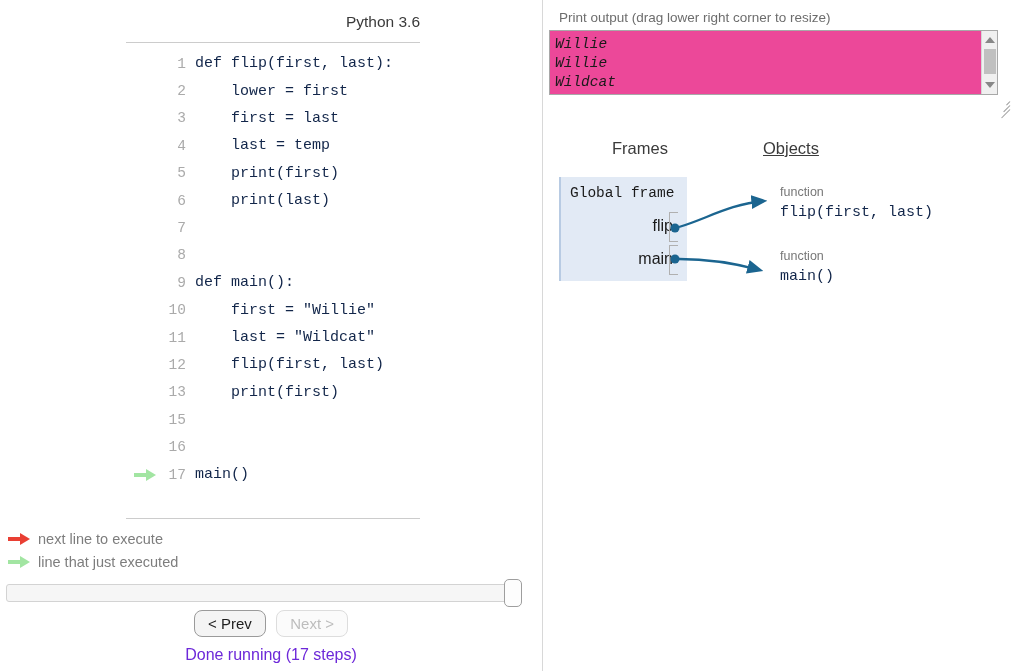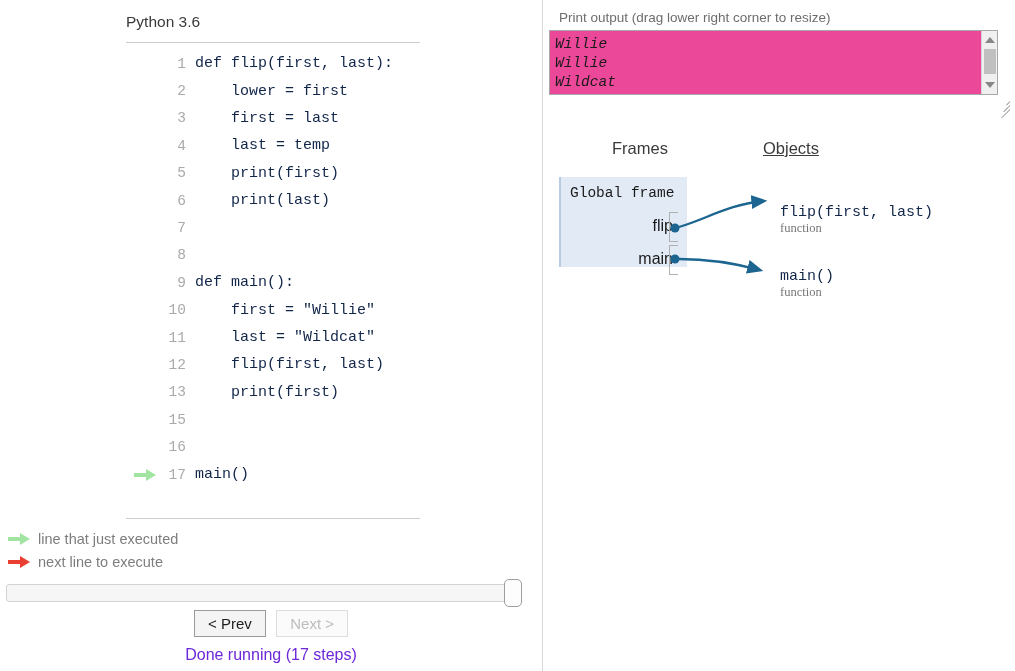--- a/index.html
+++ b/index.html
@@ -32,21 +32,21 @@
     left: 0; top: 0;
     width: 542px;
     height: 671px;
   }
 
   #lang-title {
     position: absolute;
     left: 126px;
     top: 13px;
     width: 294px;
-    text-align: left;
+    text-align: right;
     font-size: 15.5px;
     color: #3a3a3a;
     font-family: "Liberation Sans", sans-serif;
   }
 
   #code-rule-top {
     position: absolute;
     left: 126px;
     top: 42px;
     width: 294px;
@@ -171,21 +171,21 @@
     top: 610px;
     width: 542px;
     text-align: center;
   }
   .nav-button {
     font-family: "Liberation Sans", sans-serif;
     font-size: 15px;
     padding: 4px 13px;
     margin: 0 3px;
     border: 1px solid #9a9a9a;
-    border-radius: 0;
+    border-radius: 8px;
     background: #f4f4f4;
     color: #1d1d1d;
     cursor: pointer;
   }
   .nav-button.disabled {
     color: #bdbdbd;
     border-color: #dddddd;
     background: #fbfbfb;
     cursor: default;
   }
@@ -303,21 +303,21 @@
     font-size: 16.5px;
     color: #3b3b3b;
     text-decoration: underline;
   }
 
   #global-frame {
     position: absolute;
     left: 559px;
     top: 177px;
     width: 128px;
-    height: 90px;
+    height: 104px;
     background: #e2eaf5;
     border-left: 2px solid #b8cbe3;
     box-sizing: border-box;
   }
   #global-frame-label {
     position: absolute;
     left: 9px;
     top: 8px;
     font-family: "Liberation Mono", monospace;
     font-size: 14.5px;
@@ -340,24 +340,23 @@
     height: 28px;
     border-left: 1px solid #b0b0b0;
     border-top: 1px solid #b0b0b0;
     border-bottom: 1px solid #b0b0b0;
   }
   #bracket-flip { left: 108px; top: 35px; }
   #bracket-main { left: 108px; top: 68px; }
 
   .obj-kind {
     position: absolute;
-    font-family: Liberation Serif, serif;
+    font-family: Liberation Sans, sans-serif;
     font-size: 12.5px;
     color: #777777;
-    margin-top: 36px;
   }
   .obj-value {
     position: absolute;
     font-family: "Liberation Mono", monospace;
     font-size: 15px;
     color: #12264a;
     white-space: pre;
   }
   #obj1-kind  { left: 780px; top: 185px; }
   #obj1-value { left: 780px; top: 204px; }
@@ -462,26 +461,26 @@
           <td class="lineno-cell">17</td>
           <td class="codeline-cell">main()</td>
         </tr>
       </tbody>
   </table>
 
   <div id="code-rule-bottom"></div>
 
   <div id="legend">
     <div class="legend-row">
+      <span class="arrow-red"></span>
+      <span class="legend-text">next line to execute</span>
+    </div>
+    <div class="legend-row">
       <span class="arrow-green"></span>
       <span class="legend-text">line that just executed</span>
-    </div>
-    <div class="legend-row">
-      <span class="arrow-red"></span>
-      <span class="legend-text">next line to execute</span>
     </div>
   </div>
 
   <div id="slider-track"></div>
   <div id="slider-thumb" style="left: 504px;"></div>
 
   <div id="button-row">
     <button class="nav-button" id="prev-button">&lt; Prev</button>
     <button class="nav-button disabled" id="next-button">Next &gt;</button>
   </div>

